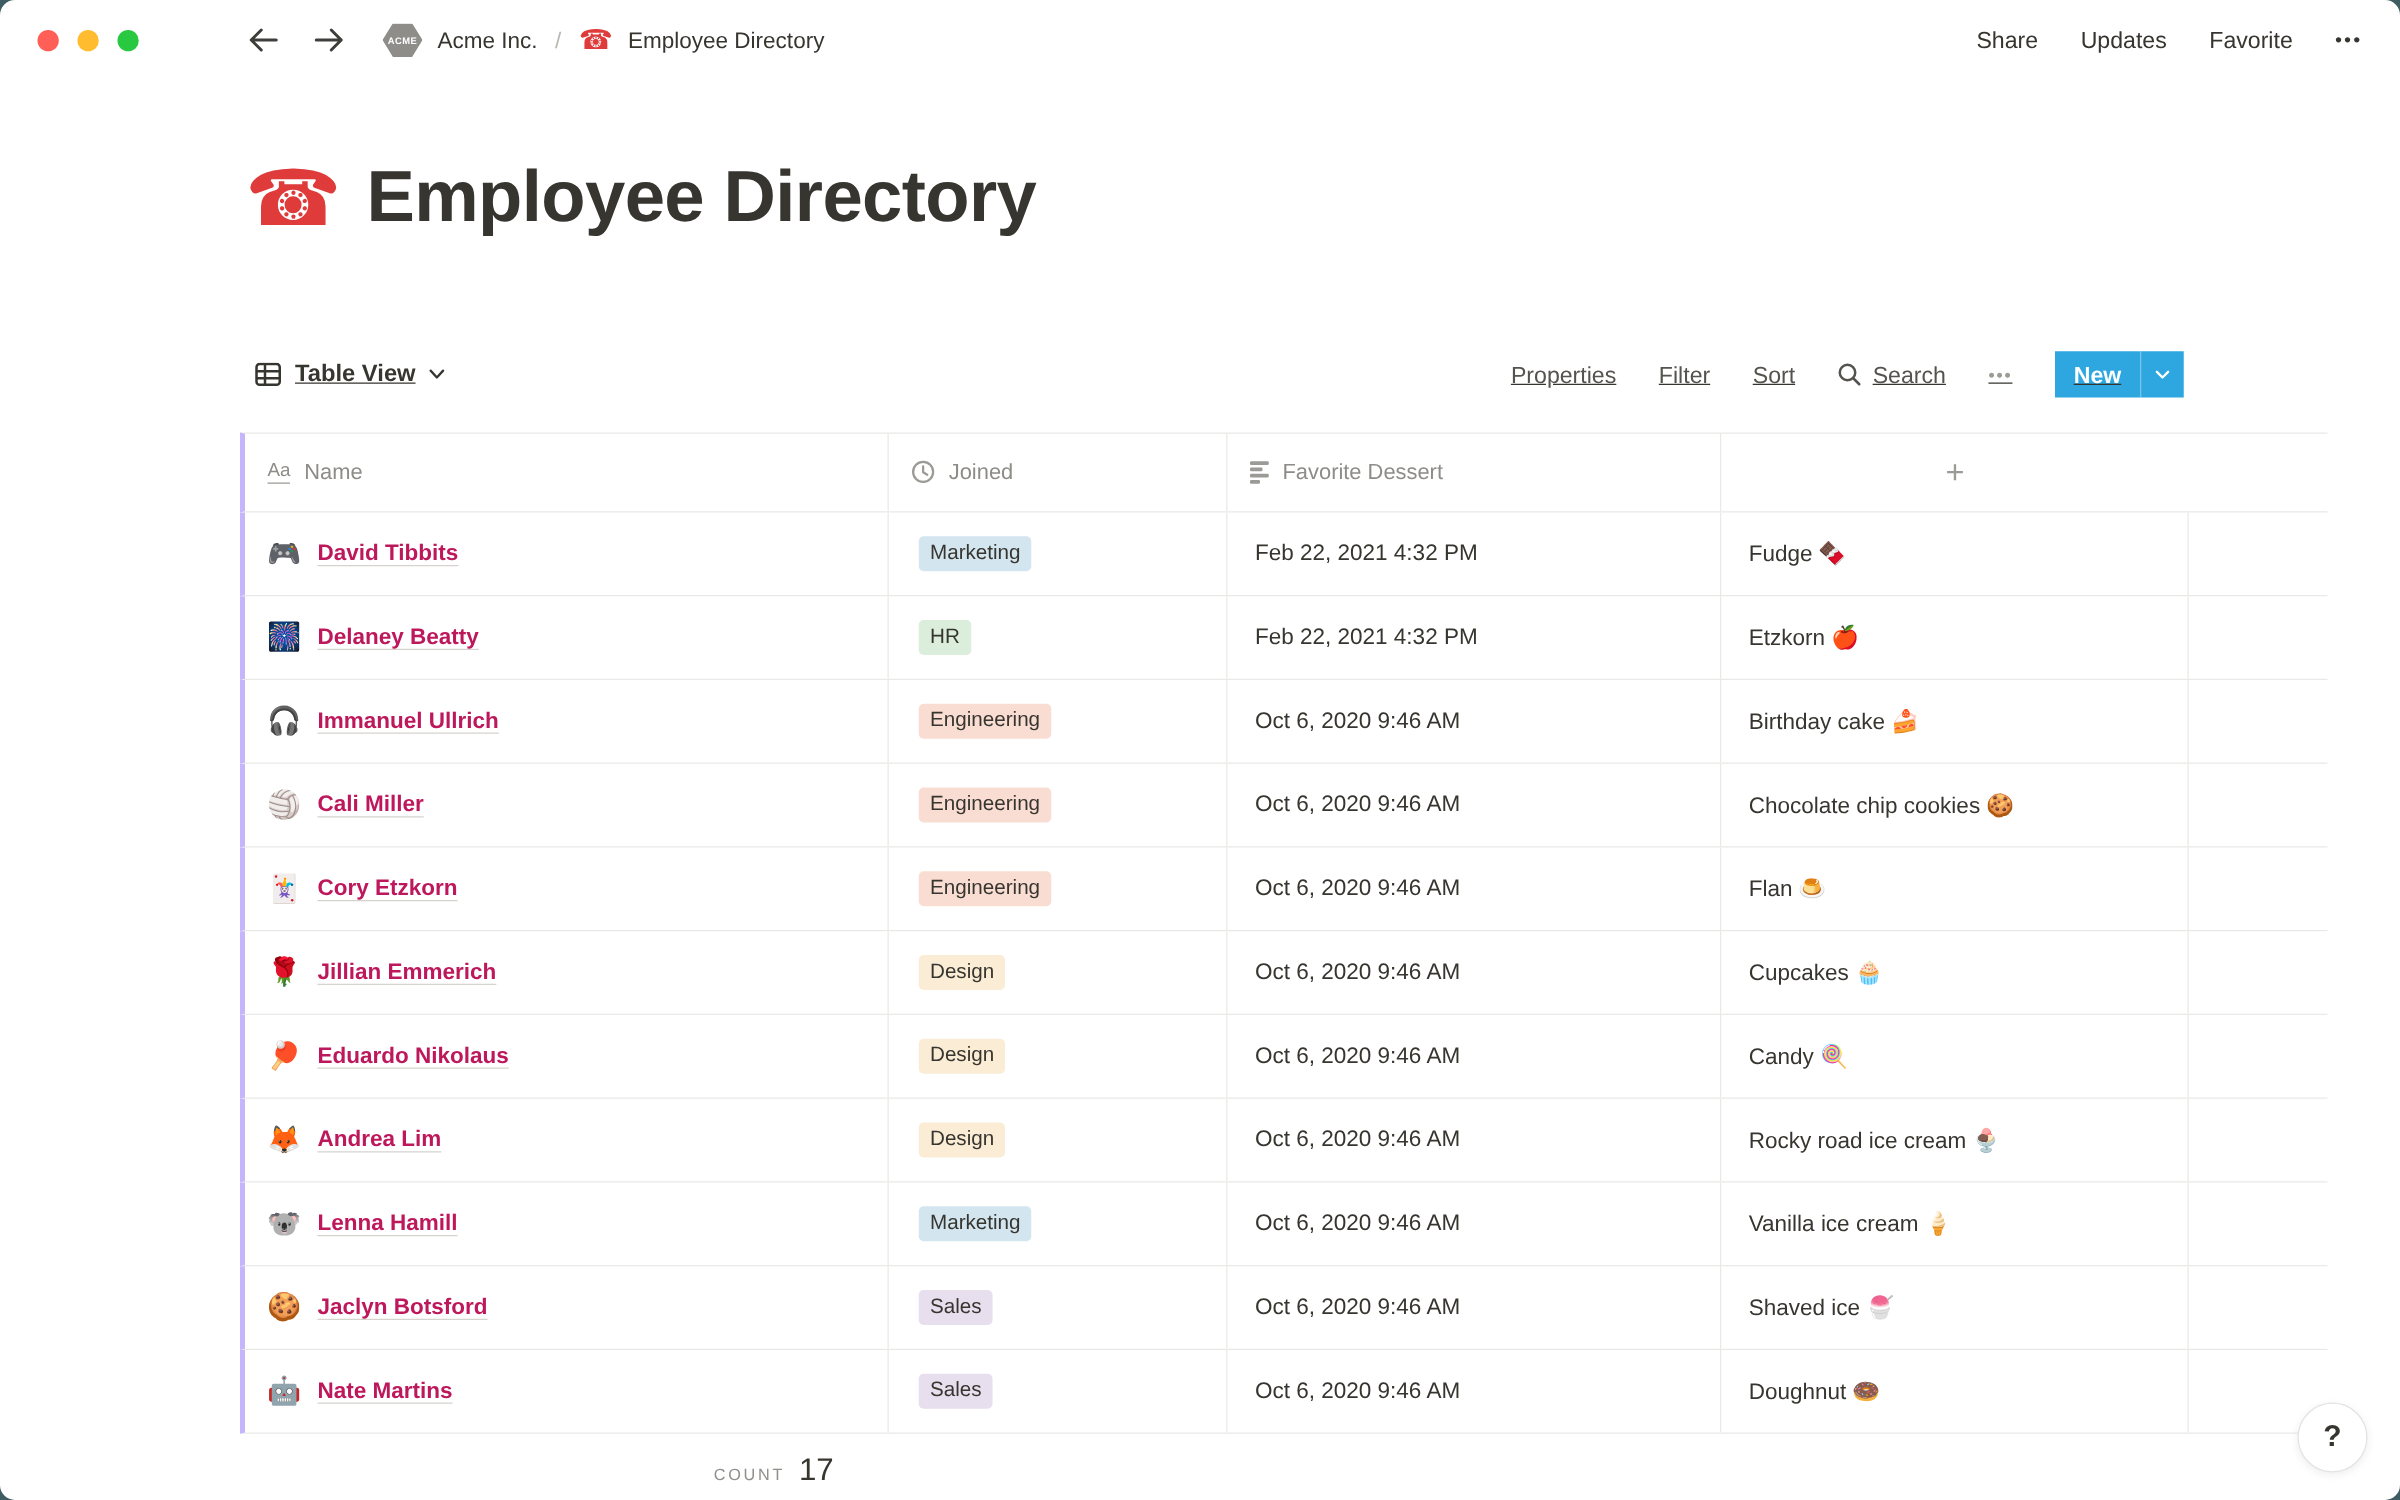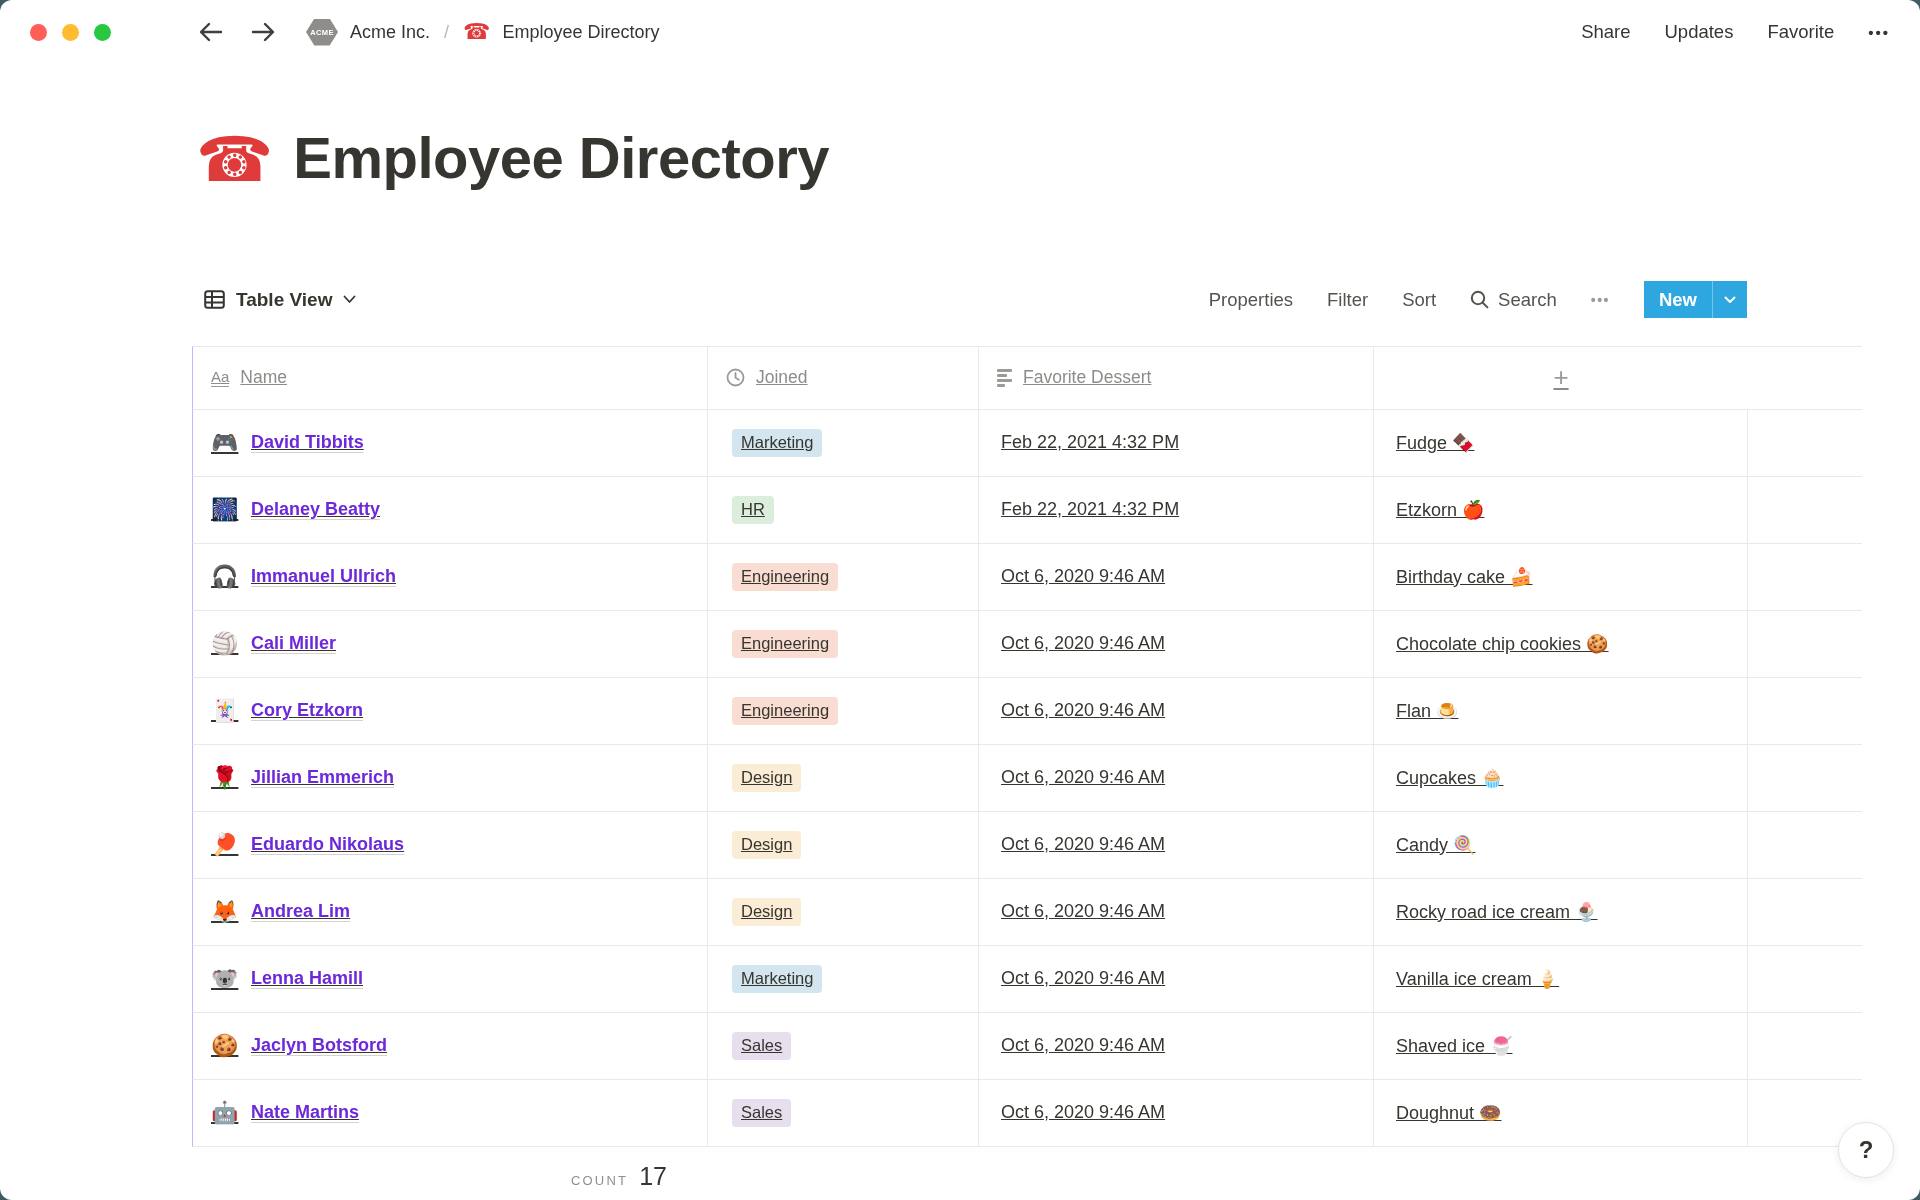--- a/index.html
+++ b/index.html
@@ -26,50 +26,50 @@
   .crumb-link{cursor:pointer;}
   .topbar-right{margin-left:auto;display:flex;align-items:center;gap:34px;font-size:18.5px;}
   .topbar-more{letter-spacing:2px;font-size:15px;font-weight:bold;color:#37352F;cursor:pointer;}
 
   
   .content{padding:0 58px 0 192px;}
   .page-title{margin:62px 0 0 4px;display:flex;align-items:flex-end;gap:20px;}
   .page-title .big-phone{font-size:62px;line-height:.95;}
   .page-title h1{font-size:58px;font-weight:700;margin:0;line-height:1.1;letter-spacing:-.5px;}
 
-  .toolbar{margin-top:88px;height:44px;display:flex;align-items:center;padding-left:12px;padding-right:115px;}
+  .toolbar{margin-top:88px;height:44px;display:flex;align-items:center;padding-left:12px;padding-right:115px;text-decoration:underline;}
   .view-switcher{display:flex;align-items:center;gap:11px;font-size:19px;font-weight:600;cursor:pointer;}
   .toolbar-right{margin-left:auto;display:flex;align-items:center;gap:34px;font-size:18.5px;color:#55534E;}
   .tb-item{cursor:pointer;}
   .search{display:flex;align-items:center;gap:9px;cursor:pointer;}
   .toolbar-more{color:#9C9B97;letter-spacing:1.5px;font-size:14px;font-weight:bold;cursor:pointer;}
   .new-btn{display:flex;height:37px;border-radius:0;overflow:hidden;color:#fff;cursor:pointer;}
   .new-main{padding:0 15px;display:flex;align-items:center;font-weight:600;font-size:18.5px;}
   .new-caret{width:34px;display:flex;align-items:center;justify-content:center;border-left:1px solid rgba(255,255,255,.35);}
 
   
   .table{margin-top:24px;}
-  .thead,.trow{display:grid;grid-template-columns:515px 271px 395px 374px 1fr;border-left:1px solid #c4b5fd;text-decoration:underline;}
+  .thead,.trow{display:grid;grid-template-columns:515px 271px 395px 374px 1fr;border-left:4px solid #c4b5fd;}
   .thead{border-top:1px solid #E9E9E7;border-bottom:1px solid #E9E9E7;height:62px;color:#8D8C88;font-size:17.5px;}
   .th{display:flex;align-items:center;gap:11px;padding-left:18px;border-right:1px solid #E9E9E7;cursor:pointer;}
   .th.add-col{justify-content:center;padding-left:0;border-right:none;font-size:26px;color:#9B9A97;font-weight:300;}
   .aa-icon{font-size:15px;line-height:1.1;border-bottom:1.5px solid #9B9A97;padding-bottom:1px;color:#8D8C88;}
   .select-icon{width:18px;height:18px;border-radius:50%;background:#9B9A97;display:flex;align-items:center;justify-content:center;}
   .select-icon i{display:block;width:0;height:0;border-left:4.5px solid transparent;border-right:4.5px solid transparent;border-top:5.5px solid #fff;margin-top:1px;}
   .list-icon{display:flex;flex-direction:column;gap:2.5px;}
   .list-icon i{display:block;height:2.5px;background:#9B9A97;border-radius:1px;}
   .list-icon i:nth-child(1){width:15px}.list-icon i:nth-child(2){width:10px}
   .list-icon i:nth-child(3){width:15px}.list-icon i:nth-child(4){width:8px}
 
   .trow{height:66px;border-bottom:1px solid #E9E9E7;font-size:18px;}
   .td{display:flex;align-items:center;padding-left:18px;border-right:1px solid #E9E9E7;overflow:hidden;white-space:nowrap;}
   .td.add-cell{border-right:none;padding-left:0;}
   .name-cell{gap:13px;}
   .avatar{font-size:22px;width:27px;text-align:center;flex:none;}
-  .name-link{font-weight:600;color:#6d28d9;text-decoration:underline;text-decoration-color:#D5D3CE;text-underline-offset:4px;text-decoration-thickness:1px;cursor:pointer;}
+  .name-link{font-weight:600;color:#be185d;text-decoration:underline;text-decoration-color:#D5D3CE;text-underline-offset:4px;text-decoration-thickness:1px;cursor:pointer;}
   .dept-cell{padding-left:24px;}
   .tag{padding:4px 9px;border-radius:4px;font-size:16.5px;line-height:1.2;cursor:pointer;}
   .joined-cell,.dessert-cell{padding-left:22px;}
 
   .tfoot{height:60px;display:flex;align-items:center;}
   .count-wrap{width:515px;display:flex;justify-content:flex-end;align-items:baseline;gap:11px;padding-right:40px;box-sizing:border-box;cursor:pointer;}
   .count-label{font-size:13px;letter-spacing:2.2px;color:#908F8B;}
   .count-value{font-size:25px;color:#37352F;}
 
   .help-btn{position:absolute;right:26px;bottom:22px;width:54px;height:54px;border-radius:50%;background:#fff;

